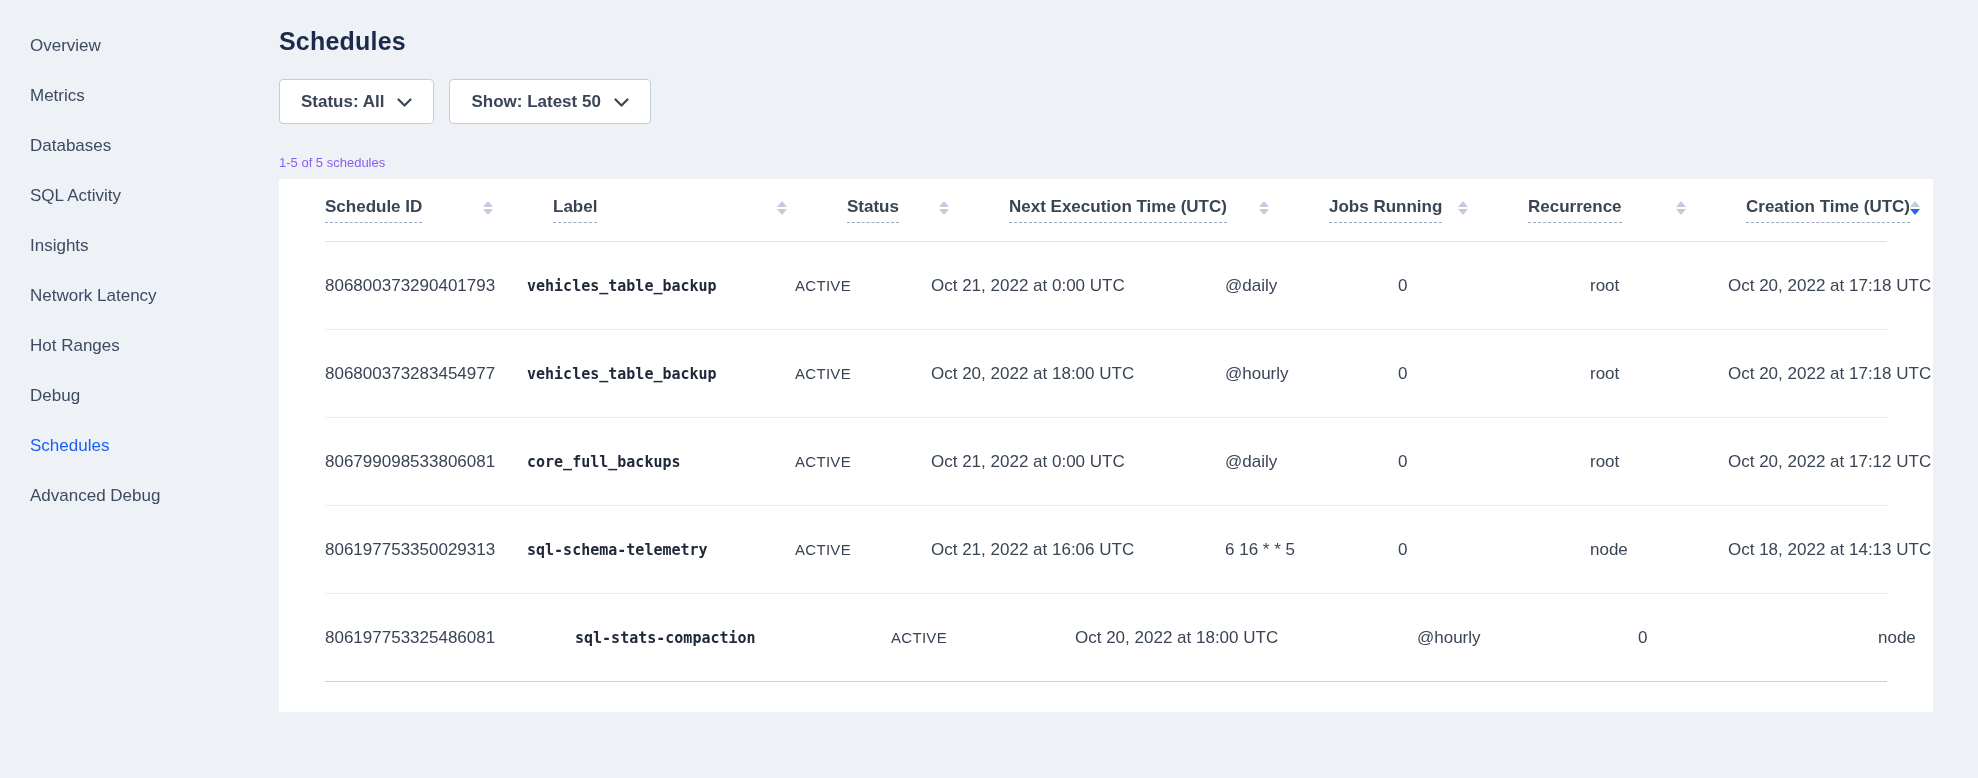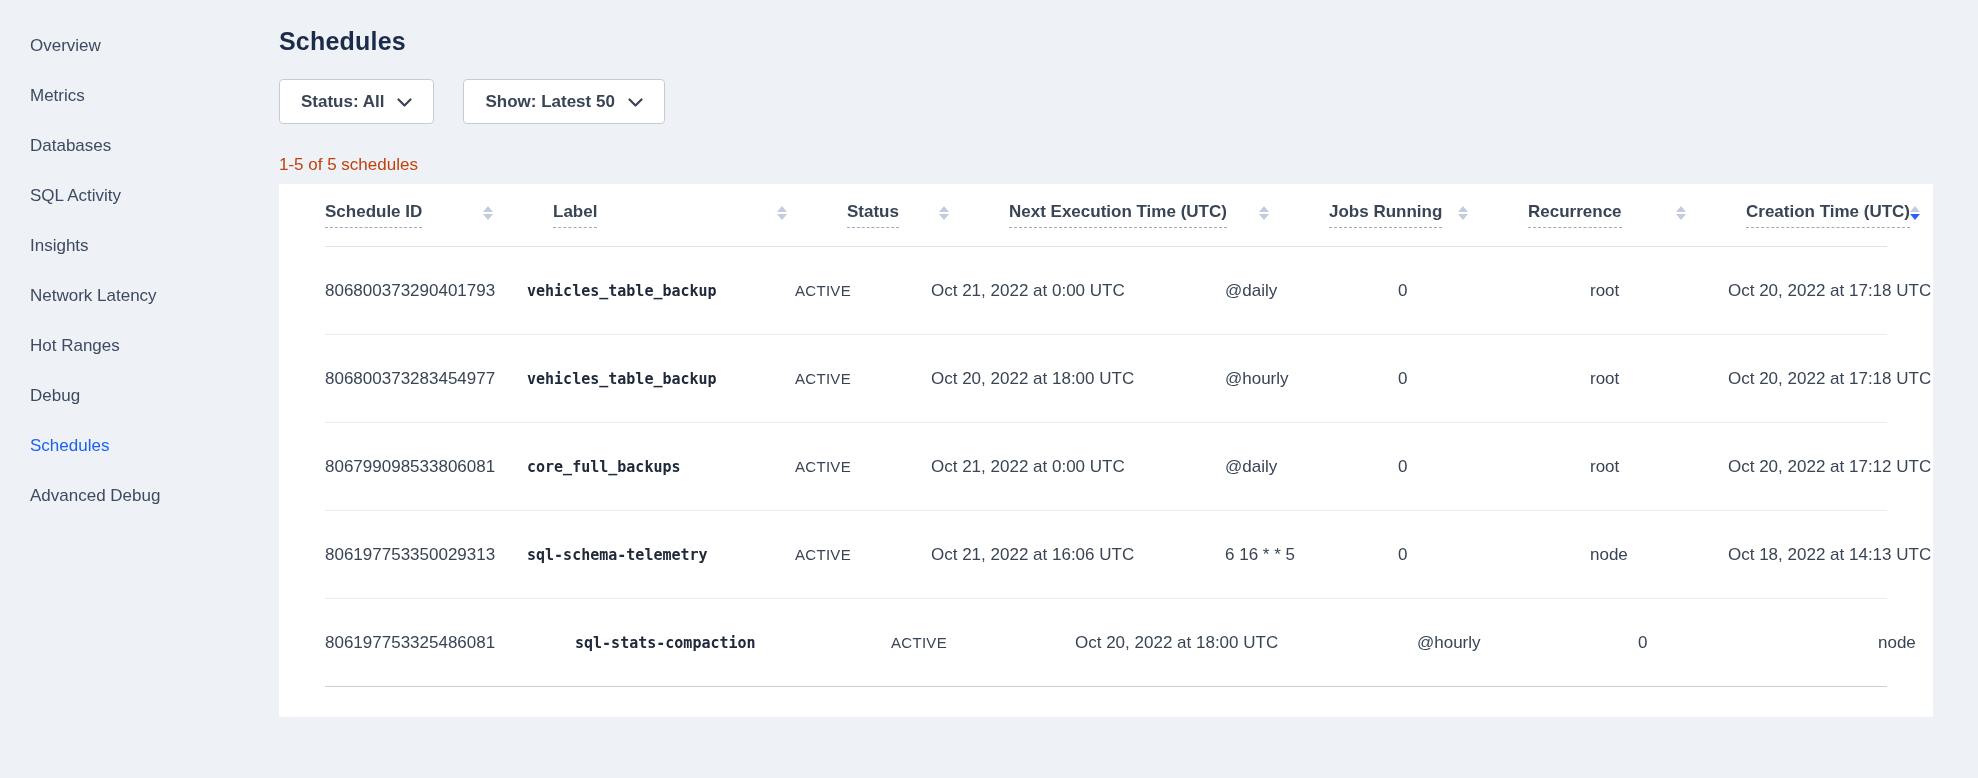--- a/index.html
+++ b/index.html
@@ -20,31 +20,31 @@
     padding-left: 30px; font-size: 17px; color: #3e4a61; cursor: pointer;
   }
   .nav-item.active { color: var(--accent, #1a61f2); }
 
   
   .main { flex: 1; padding: 26px 45px 0 0; min-width: 0; }
   .page-title {
     margin: 0; font-size: 25px; line-height: 30px;
     font-weight: 700; color: #1c2b49; letter-spacing: .2px;
   }
-  .filters { margin-top: 23px; display: flex; gap: 29px; }
+  .filters { margin-top: 23px; display: flex; gap: 15px; }
   .dropdown {
     height: 45px; background: #ffffff;
     border: 1px solid #c6ccd6; border-radius: 4px;
     display: flex; align-items: center; gap: 13px;
     padding: 0 21px; font-size: 17px; font-weight: 700;
     color: #394455; cursor: pointer;
   }
   .chev { display: inline-flex; margin-top: 2px; }
 
-  .summary { margin-top: 31px; font-size: 17px; color: #c2410c; }
+  .summary { margin-top: 31px; font-size: 13px; color: #8b5cf6; }
 
   
   .card { margin-top: 9px; background: #ffffff; padding: 0 46px 30px 46px; }
   .grid-row {
     display: grid;
     grid-template-columns: 202px 268px 136px 294px 173px 192px 138px 1fr;
   }
   .thead { border-bottom: 1px solid #dde3ea; gap: 26px; }
   .th {
     display: flex; align-items: center; justify-content: space-between;

